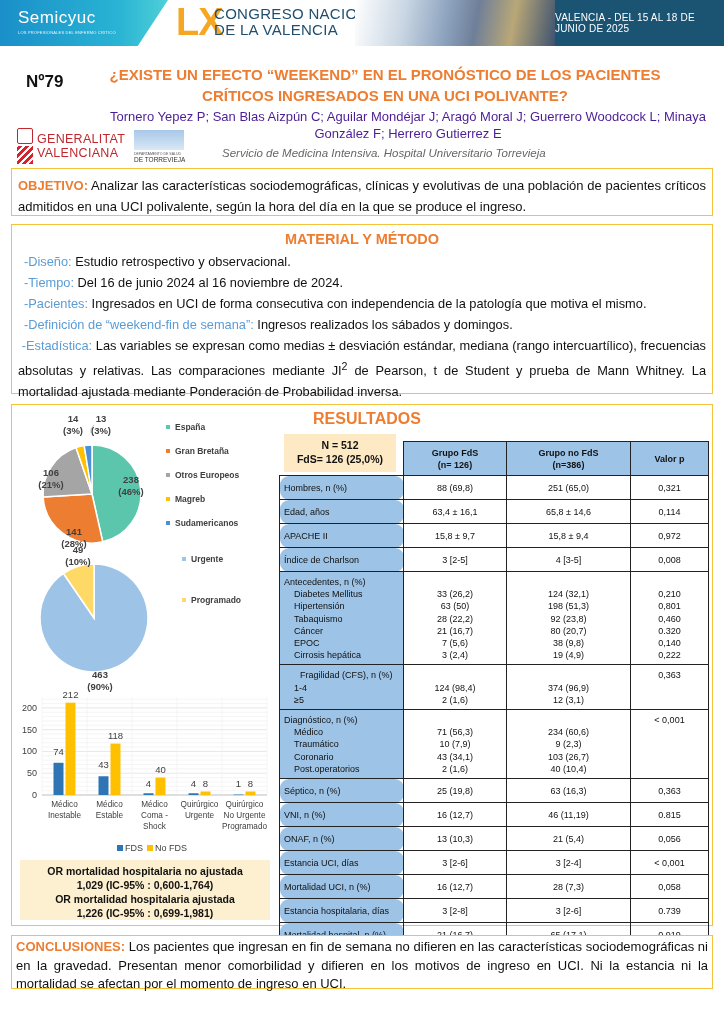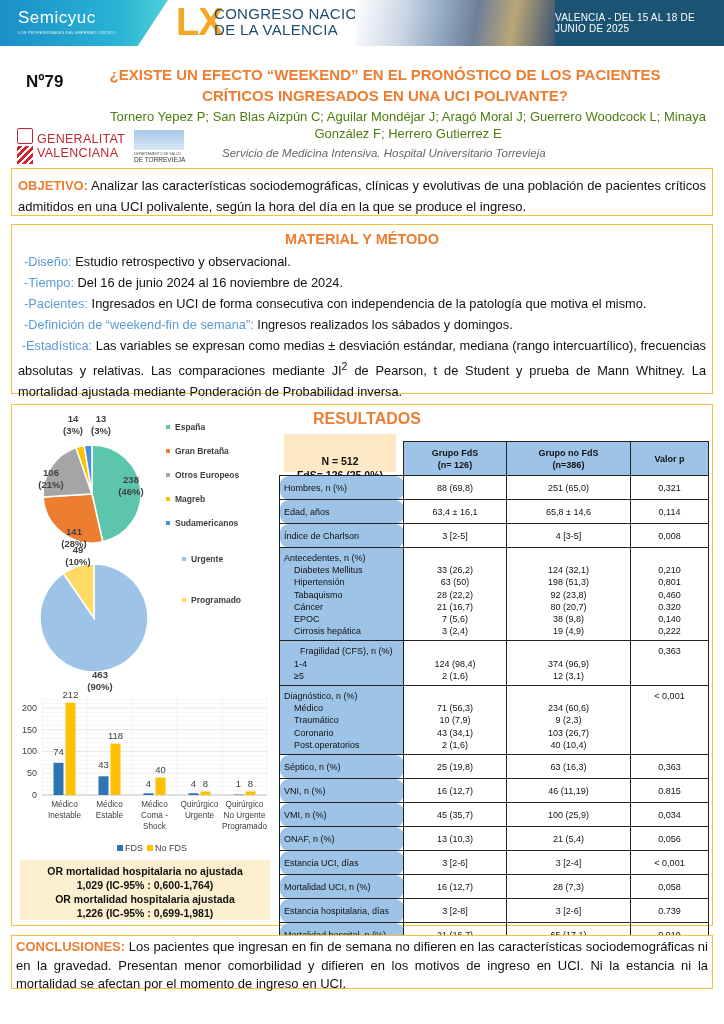--- a/index.html
+++ b/index.html
@@ -8,21 +8,21 @@
 .banner-left{position:absolute;left:0;top:0;width:168px;height:46px;background:linear-gradient(90deg,#1a8fc9 0%,#29b3d4 70%,#4fd0d8 100%);clip-path:polygon(0 0,100% 0,82% 100%,0 100%);}
 .semi-logo{position:absolute;left:18px;top:8px;color:#fff;font-size:17px;letter-spacing:0.5px;}
 .semi-logo .sub{display:block;font-size:4px;letter-spacing:0.2px;margin-top:2px;opacity:0.9;}
 .lx{position:absolute;left:176px;top:2px;font-size:38px;font-weight:bold;color:#f5a623;line-height:40px;letter-spacing:-1px;}
 .congreso{position:absolute;left:214px;top:6px;font-size:15px;line-height:16px;color:#1f4e6e;letter-spacing:0.3px;}
 .banner-img{position:absolute;left:355px;top:0;width:200px;height:46px;background:linear-gradient(100deg,#fff 0%,#c9d6e3 25%,#8fa5c0 45%,#6f7f99 60%,#b9a777 78%,#3e5371 100%);}
 .banner-right{position:absolute;left:555px;top:0;width:169px;height:46px;background:#1b5373;color:#fff;font-size:10px;display:flex;align-items:center;justify-content:center;letter-spacing:0.2px;}
 
 .num{position:absolute;left:26px;top:72px;font-size:17px;font-weight:bold;color:#111;}
 .title{position:absolute;left:90px;top:64px;width:590px;text-align:center;font-size:15px;font-weight:bold;color:#ed7d31;line-height:21px;}
-.authors{position:absolute;left:108px;top:108px;width:600px;text-align:center;font-size:13px;line-height:17px;color:#4d7c0f;}
+.authors{position:absolute;left:108px;top:108px;width:600px;text-align:center;font-size:13px;line-height:17px;color:#4c1d95;}
 .gv{position:absolute;left:17px;top:128px;width:100px;height:40px;}
 .gv .shield{position:absolute;left:0;top:0;width:16px;height:36px;}
 .gv .shield .top{width:16px;height:16px;border:1px solid #c0282d;border-radius:2px;}
 .gv .shield .bars{width:16px;height:18px;margin-top:2px;background:repeating-linear-gradient(-45deg,#d6222a 0 3px,#fff 3px 5px);}
 .gv .txt{position:absolute;left:20px;top:4px;color:#c0282d;font-size:12.5px;line-height:14px;letter-spacing:0.3px;}
 .tor{position:absolute;left:134px;top:130px;width:58px;height:36px;}
 .tor .bld{width:50px;height:20px;background:linear-gradient(180deg,#a8c8e8,#d9e8f5);}
 .tor .t1{font-size:3.5px;color:#555;margin-top:2px;}
 .tor .t2{font-size:6.5px;color:#333;}
 .service{position:absolute;left:222px;top:147px;font-size:11.5px;font-style:italic;color:#666;}
@@ -34,21 +34,21 @@
 .material{left:11px;top:224px;width:702px;height:170px;padding:4px 6px;font-size:12.8px;line-height:21px;}
 .material h2{text-align:center;color:#ed7d31;font-size:14.5px;font-weight:bold;margin-bottom:1px;}
 .material p{text-align:justify;}
 .material p.ind{padding-left:6px;}
 
 .res-left{left:11px;top:404px;width:267px;height:522px;border-right:none;}
 .res-right-top{position:absolute;left:278px;top:404px;width:435px;height:0;border-top:1.5px solid #f5c33b;}
 .res-right-edge{position:absolute;left:712px;top:404px;width:0;height:522px;border-right:1.5px solid #f5c33b;}
 .res-bottom{position:absolute;left:11px;top:925px;width:702px;height:0;border-top:1.5px solid #f5c33b;}
 .res-title{position:absolute;left:313px;top:410px;color:#ed7d31;font-size:16px;font-weight:bold;}
-.nbox{position:absolute;left:284px;top:434px;width:112px;height:38px;background:#fde9c4;text-align:center;font-size:10.5px;font-weight:bold;line-height:14px;padding-top:20px;}
+.nbox{position:absolute;left:284px;top:434px;width:112px;height:38px;background:#fde9c4;text-align:center;font-size:10.5px;font-weight:bold;line-height:14px;padding-top:4px;}
 
 table.res{position:absolute;left:279px;top:441px;width:430px;border-collapse:collapse;font-size:9px;}
 table.res td,table.res th{border:1px solid #222;padding:1px 4px;}
 table.res th{background:#9dc3e6;font-weight:bold;text-align:center;height:34px;line-height:12px;}
 table.res td.first{background:#9dc3e6;text-align:left;width:124px;}
 table.res td{text-align:center;}
 table.res td.c1{width:103px;}
 table.res td.c2{width:124px;}
 table.res tr.single td{height:24px;border-radius:9px;}
 table.res td.multi{vertical-align:top;line-height:12.2px;padding-top:4px;padding-bottom:3px;}
@@ -265,20 +265,26 @@
         <td class="c2">251 (65,0)</td>
         <td>0,321</td>
       </tr>
       <tr class="single">
         <td class="first">Edad, años</td>
         <td class="c1">63,4 ± 16,1</td>
         <td class="c2">65,8 ± 14,6</td>
         <td>0,114</td>
       </tr>
       <tr class="single">
+        <td class="first">APACHE II</td>
+        <td class="c1">15,8 ± 9,7</td>
+        <td class="c2">15,8 ± 9,4</td>
+        <td>0,972</td>
+      </tr>
+      <tr class="single">
         <td class="first">Índice de Charlson</td>
         <td class="c1">3 [2-5]</td>
         <td class="c2">4 [3-5]</td>
         <td>0,008</td>
       </tr>
       <tr>
         <td class="first multi">
           <span style="display: block;">Antecedentes, n (%)</span>
           <span class="sub">Diabetes Mellitus</span>
           <span class="sub">Hipertensión</span>
@@ -367,26 +373,20 @@
         <td class="c2">63 (16,3)</td>
         <td>0,363</td>
       </tr>
       <tr class="single">
         <td class="first">VNI, n (%)</td>
         <td class="c1">16 (12,7)</td>
         <td class="c2">46 (11,19)</td>
         <td>0.815</td>
       </tr>
       <tr class="single">
-        <td class="first">VMI, n (%)</td>
-        <td class="c1">45 (35,7)</td>
-        <td class="c2">100 (25,9)</td>
-        <td>0,034</td>
-      </tr>
-      <tr class="single">
         <td class="first">ONAF, n (%)</td>
         <td class="c1">13 (10,3)</td>
         <td class="c2">21 (5,4)</td>
         <td>0,056</td>
       </tr>
       <tr class="single">
         <td class="first">Estancia UCI, días</td>
         <td class="c1">3 [2-6]</td>
         <td class="c2">3 [2-4]</td>
         <td>&lt; 0,001</td>

